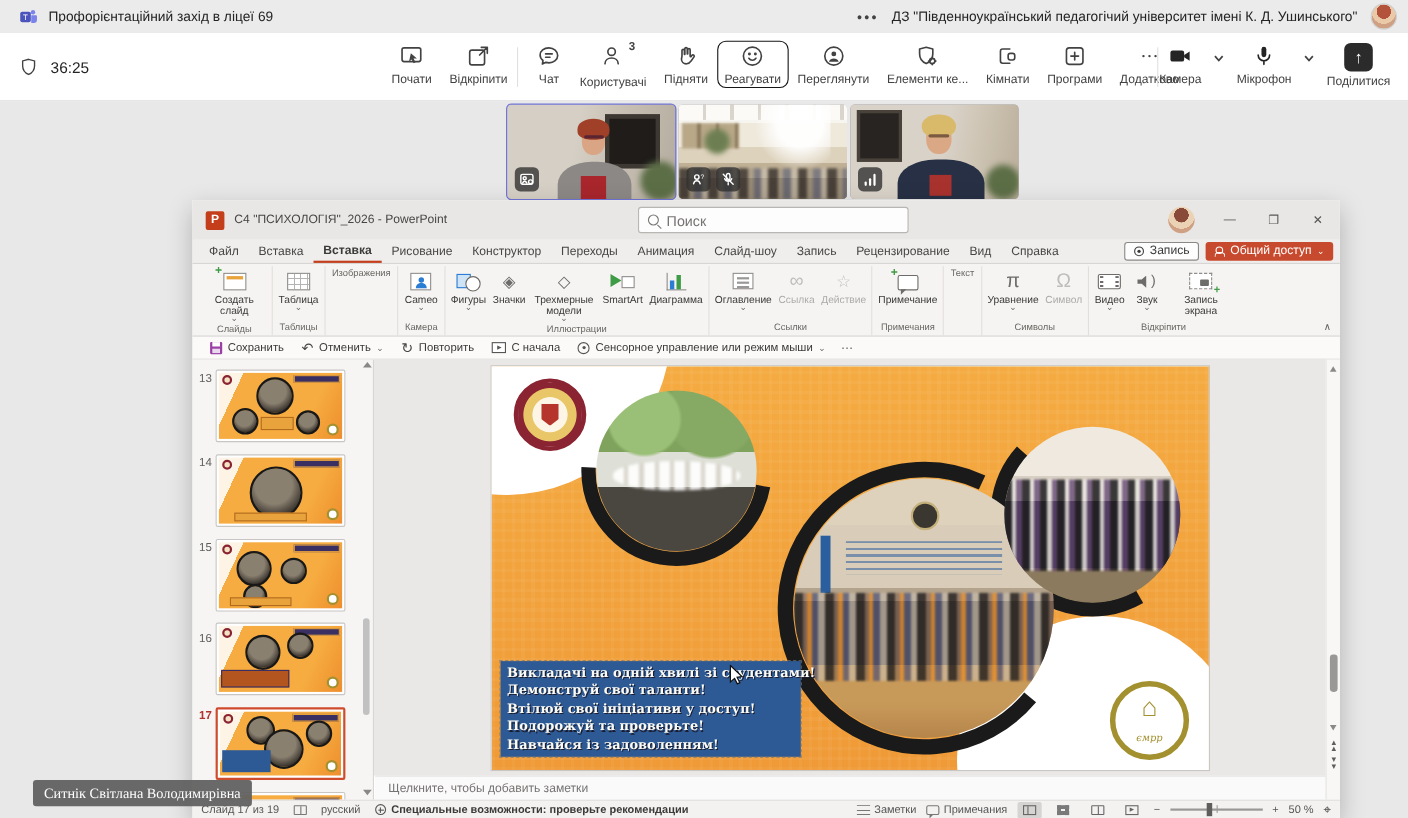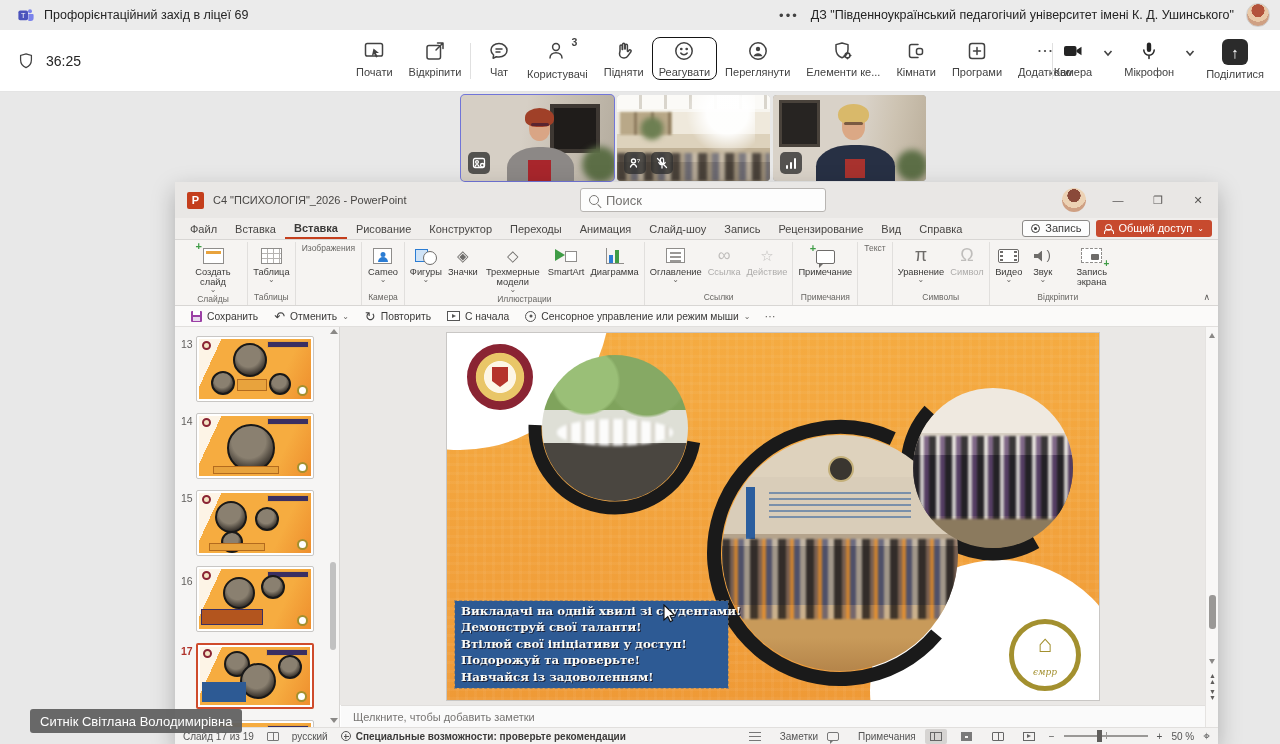--- a/index.html
+++ b/index.html
@@ -233,40 +233,40 @@
   .s-book{width:12px;height:9px;border:1px solid #777;border-radius:1px;position:relative;}
   .s-book::before{content:"";position:absolute;left:50%;top:0;bottom:0;width:1px;background:#777;}
   .s-acc{width:10px;height:10px;border:1.2px solid #555;border-radius:50%;position:relative;}
   .s-acc::before{content:"";position:absolute;left:50%;top:2px;transform:translateX(-50%);width:1.4px;height:5px;background:#555;}
   .s-acc::after{content:"";position:absolute;left:2px;top:3.6px;width:5px;height:1.4px;background:#555;}
   .acc-wrap{display:flex;align-items:center;gap:5px;font-weight:bold;color:#3b3a39;}
   .st-right{margin-left:auto;display:flex;align-items:center;gap:9px;margin-right:8px;}
   .s-notes-ic{width:12px;height:9px;background:repeating-linear-gradient(0deg,#777 0 1px,transparent 1px 4px);}
   .s-com-ic{width:12px;height:9px;border:1px solid #777;border-radius:2px;position:relative;}
   .s-com-ic::before{content:"";position:absolute;left:2px;bottom:-4px;border-top:4px solid #777;border-right:4px solid transparent;}
-  .stbtn{display:flex;align-items:center;gap:19px;cursor:pointer;text-align:right;}
+  .stbtn{display:flex;align-items:center;gap:4px;cursor:pointer;text-align:right;}
   .vb{width:22px;height:15px;display:flex;align-items:center;justify-content:center;border-radius:2px;cursor:pointer;}
   .vb.sel{background:#d6d4d2;}
   .v-normal{width:12px;height:9px;border:1px solid #666;position:relative;}
   .v-normal::before{content:"";position:absolute;left:3px;top:0;bottom:0;width:1px;background:#666;}
   .v-grid{width:11px;height:9px;background:repeating-linear-gradient(90deg,#666 0 4px,transparent 4px 7px),repeating-linear-gradient(0deg,#666 0 3.5px,transparent 3.5px 5.5px);background-blend-mode:normal;opacity:.85;}
   .v-read{width:12px;height:9px;border:1px solid #666;position:relative;border-radius:1px;}
   .v-read::before{content:"";position:absolute;left:50%;top:0;bottom:0;width:1px;background:#666;}
   .v-show{width:12px;height:9px;border:1px solid #666;position:relative;}
   .v-show::before{content:"";position:absolute;left:3px;top:1.5px;border-left:4px solid #666;border-top:2.5px solid transparent;border-bottom:2.5px solid transparent;}
   .zminus::before{content:"−";color:#555;}
   .zplus::before{content:"+";color:#555;}
   .ztrack{width:84px;height:1.4px;background:#9a9896;position:relative;}
   .ztick{position:absolute;left:50%;top:-3px;width:1.4px;height:7px;background:#9a9896;}
   .zthumb{position:absolute;left:40%;top:-5px;width:4.5px;height:12px;background:#605e5c;cursor:pointer;}
   .zfit{font-size:12px;color:#555;cursor:pointer;}
   .zfit::before{content:"⌖";}
 
   
-  .nametag{position:absolute;left:30px;top:709px;height:23px;background:rgba(97,97,97,.95);border-radius:3px;color:#fff;font-size:13px;display:flex;align-items:center;padding:12px 10px;z-index:50;}
+  .nametag{position:absolute;left:30px;top:709px;height:23px;background:rgba(97,97,97,.95);border-radius:3px;color:#fff;font-size:13px;display:flex;align-items:center;padding:12px 10px;z-index:50;font-family:Liberation Serif, serif;}
   .cursor{position:absolute;left:663px;top:604px;z-index:60;}
 </style>
 </head>
 <body>
 
 <div class="screen">
 
   <header class="t-top">
     <span class="t-logo">
       <svg width="16" height="16" viewBox="0 0 20 20">

